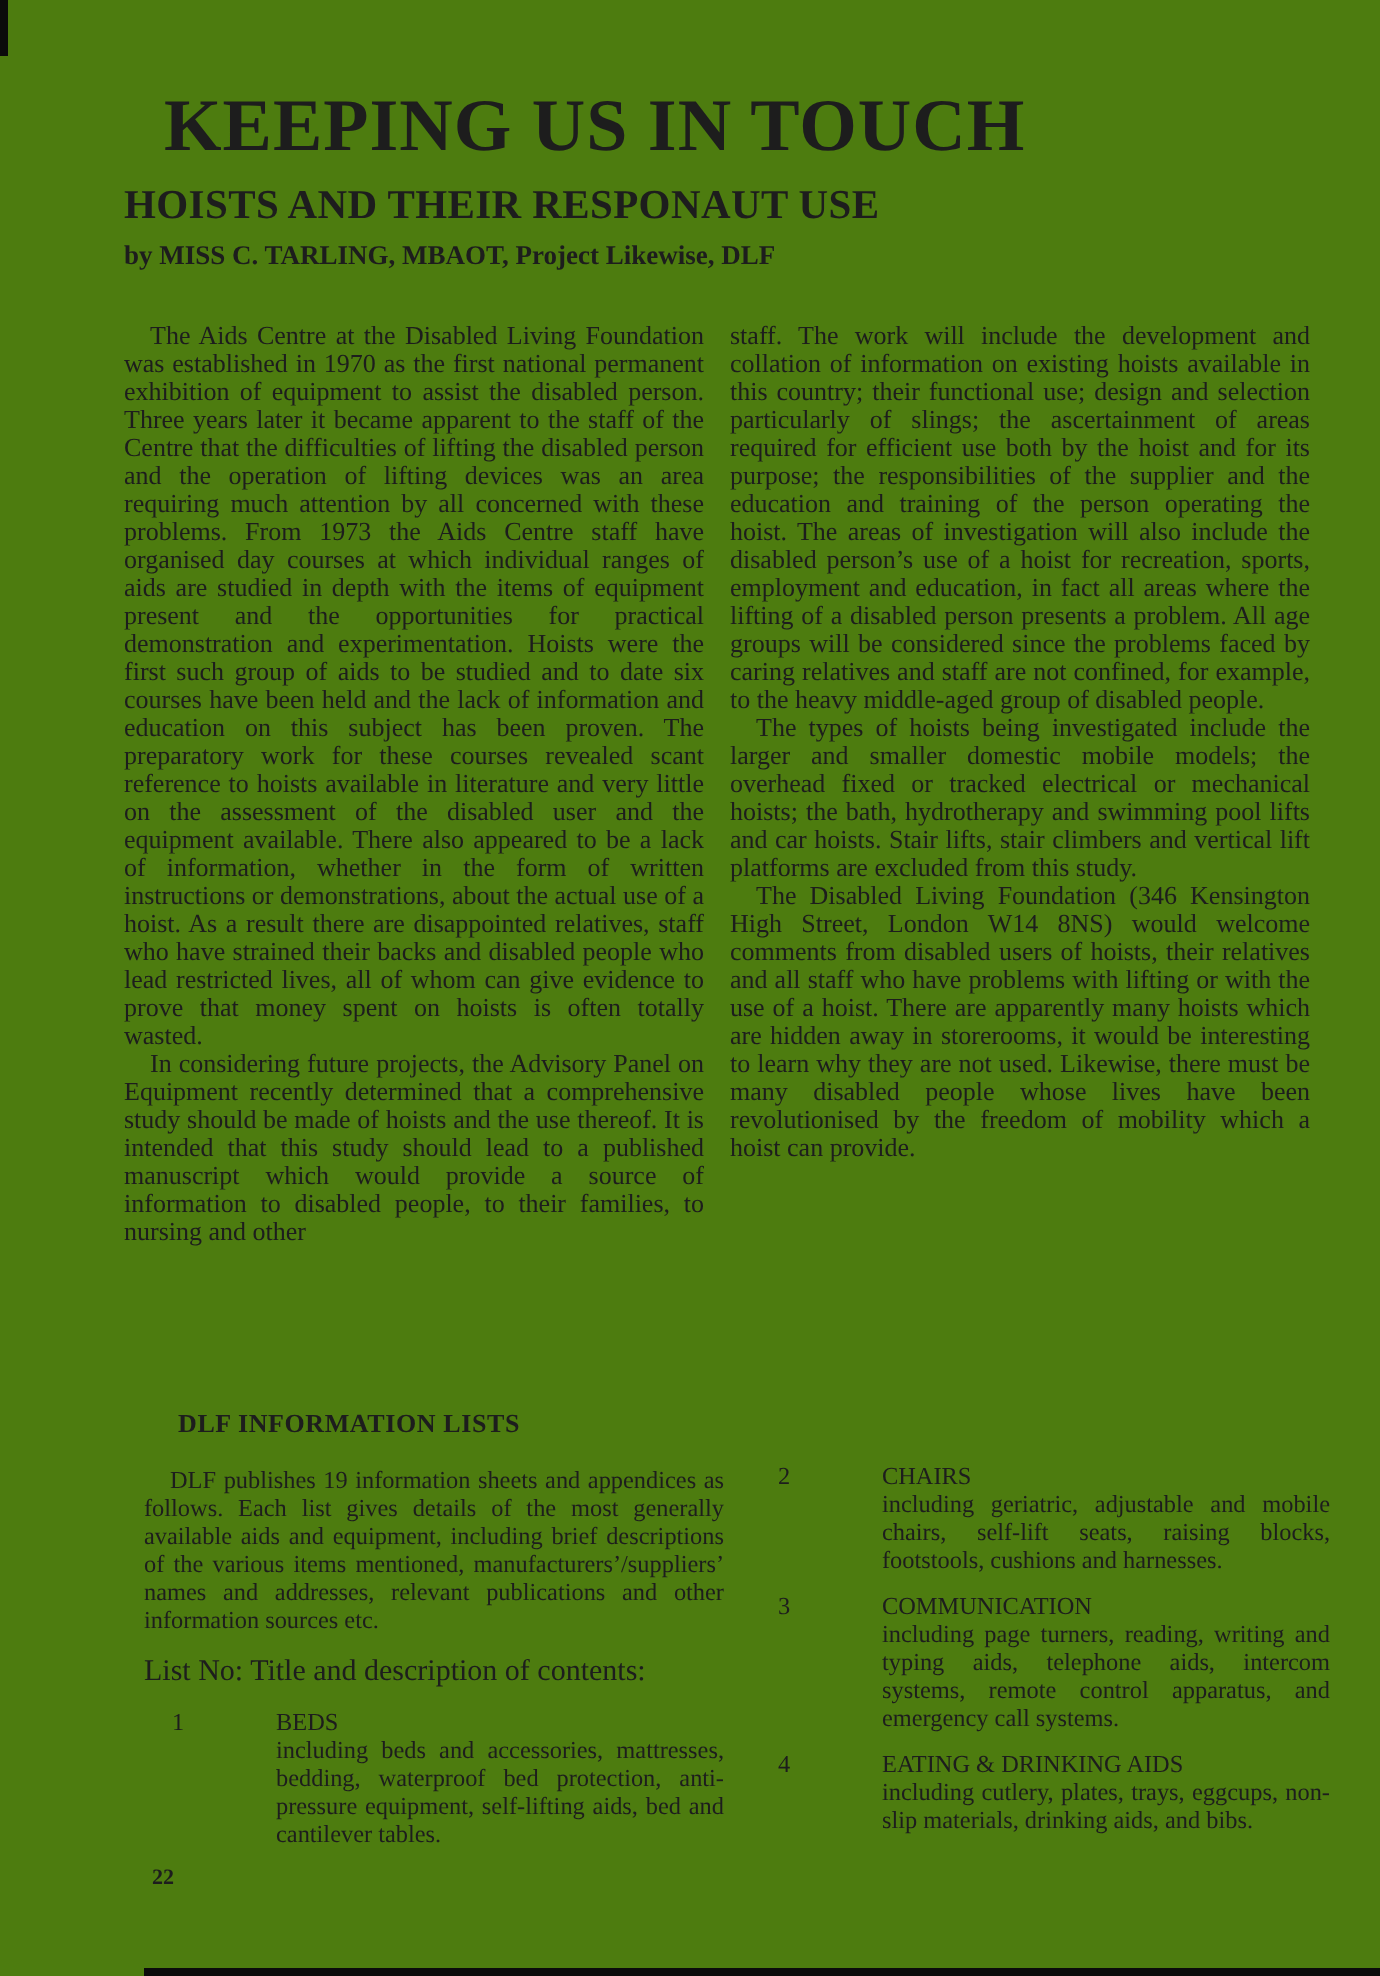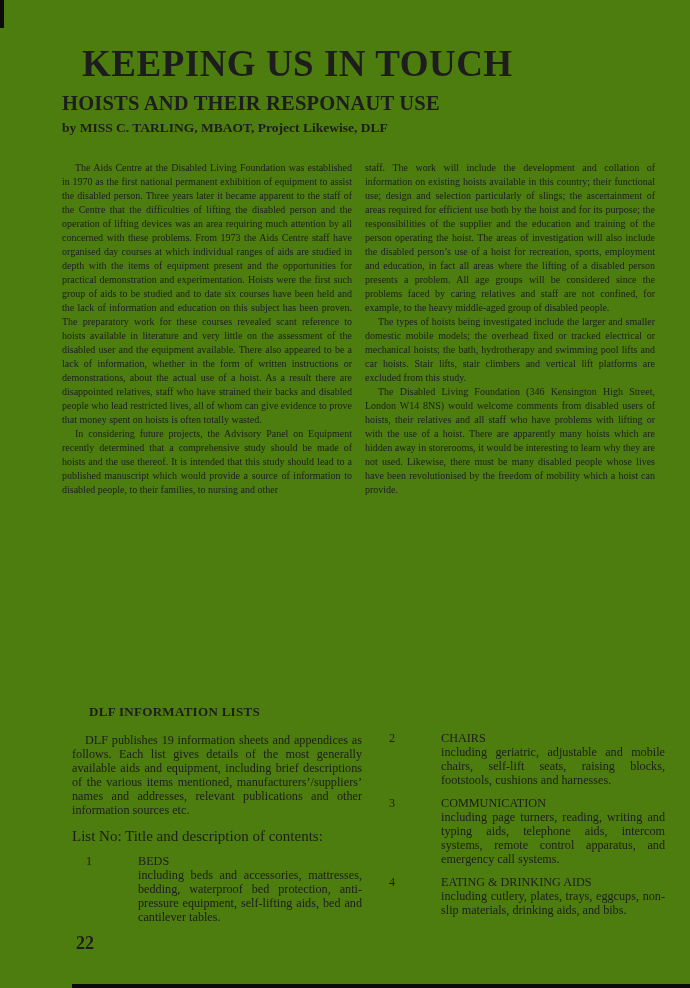--- a/index.html
+++ b/index.html
@@ -11,35 +11,35 @@
   }
   .artifact-top-left { position:absolute; left:0; top:0; width:4px; height:28px; background:#0b0b0b; }
   .artifact-bottom { position:absolute; left:72px; top:984px; width:618px; height:4px; background:#0b0b0b; }
 
   .header { position:absolute; top:44px; left:62px; width:580px; }
   .title { font-size:37px; font-weight:bold; letter-spacing:0.5px; line-height:1.1; margin-left:20px; white-space:nowrap; }
   .subtitle { font-size:20.5px; font-weight:bold; letter-spacing:0.2px; margin-top:7px; white-space:nowrap; }
   .byline { font-size:13.5px; font-weight:bold; margin-top:5px; }
 
   .article { position:absolute; top:161px; left:62px; width:593px; display:flex; gap:13px; }
-  .col { width:290px; font-size:10px; line-height:14px; text-align:justify; }
+  .col { width:290px; font-size:13px; line-height:14px; text-align:justify; }
   .col p.indent { text-indent:13px; }
 
   .bottom { position:absolute; top:704px; left:72px; width:593px; display:flex; gap:13px; }
   .bottom-left { width:290px; }
   .bottom-right { width:290px; padding-top:27px; }
   .lists-heading { font-size:13px; font-weight:bold; letter-spacing:0.3px; margin-left:17px; }
   .lists-intro { margin-top:13px; font-size:12.2px; line-height:14px; text-align:justify; text-indent:13px; }
   .lists-caption { margin-top:11px; font-size:15px; }
   .list-item { display:flex; margin-top:9px; font-size:12.2px; line-height:14px; }
   .list-item .no { width:66px; padding-left:14px; flex:none; }
   .list-item .content { flex:1; }
   .list-item .desc { text-align:justify; }
 
-  .footer { position:absolute; top:933px; left:62px; display:flex; font-size:18px; font-weight:bold; }
+  .footer { position:absolute; top:933px; left:62px; display:flex; font-size:11px; font-weight:bold; }
   .footer .no { width:66px; padding-left:14px; flex:none; }
   .footer .sep { margin:0 7px; }
 </style>
 </head>
 <body>
 
 <div class="page">
 
   <div class="artifact-top-left"></div>
   <div class="artifact-bottom"></div>

